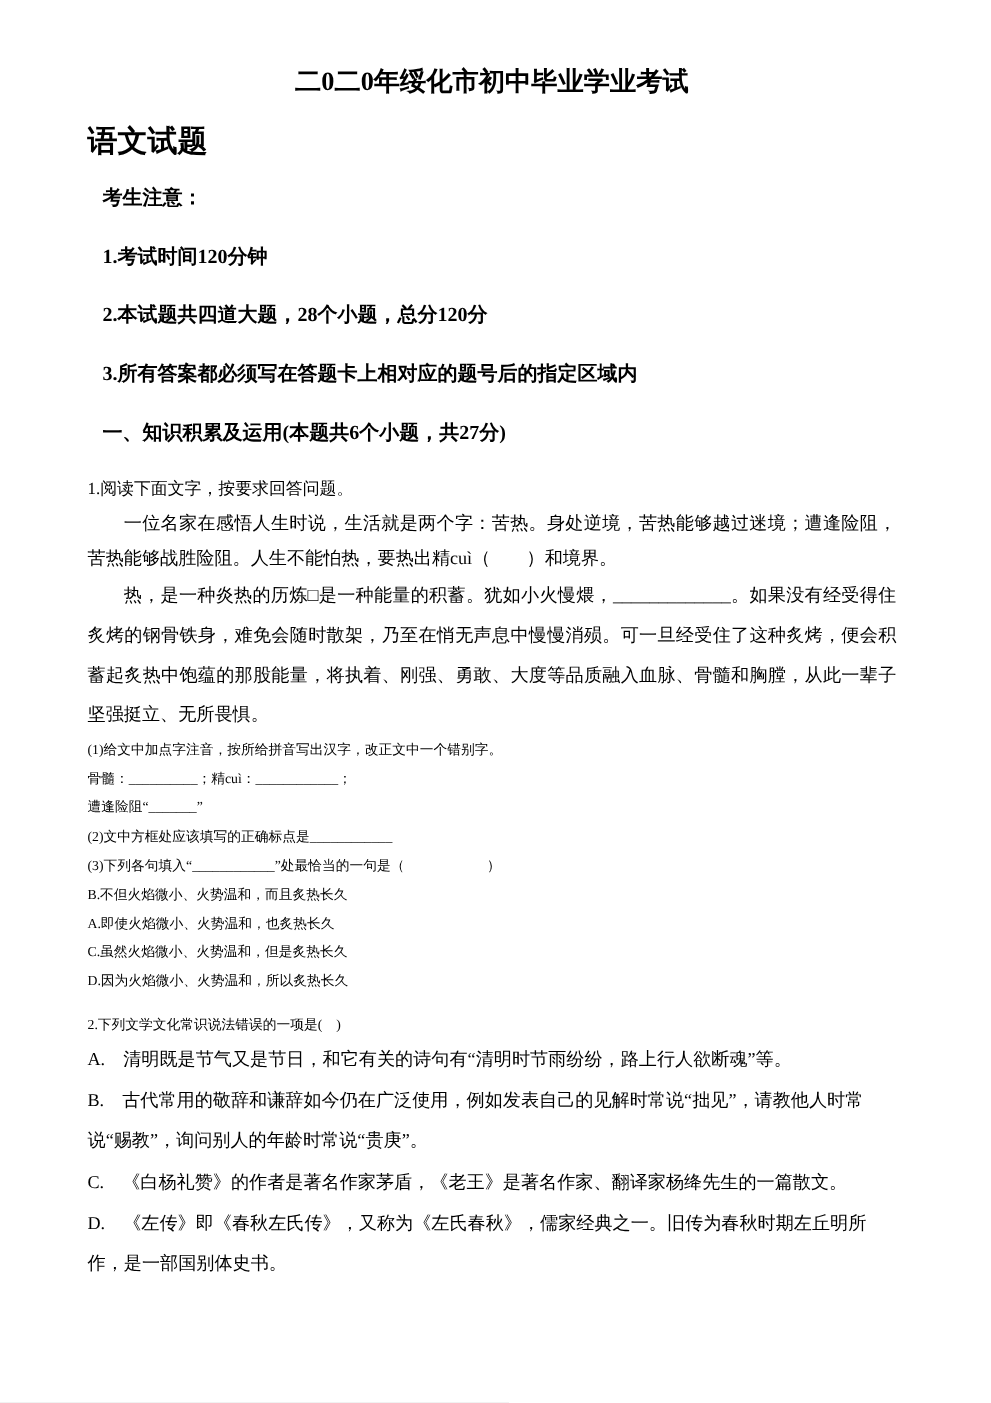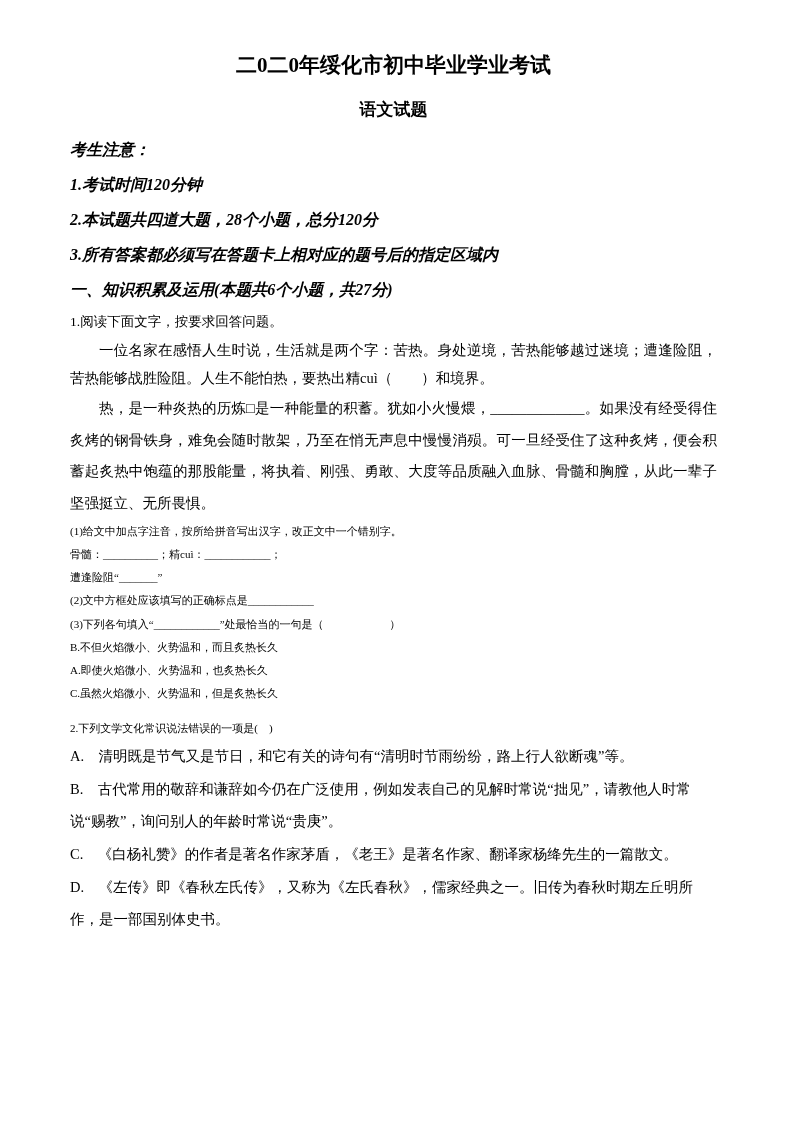--- a/index.html
+++ b/index.html
@@ -15,32 +15,31 @@
     overflow: hidden;
   }
   .title {
     text-align: center;
     font-size: 21px;
     font-weight: bold;
     margin: 0 0 20px 0;
     line-height: 1.3;
   }
   .subtitle {
-    text-align: center;
-    font-size: 17px;
+    text-align: left;
+    font-size: 24px;
     font-weight: bold;
     margin: 0 0 12px 0;
     line-height: 1.3;
   }
   .bold-line {
     font-size: 16px;
     font-weight: bold;
     line-height: 2.18;
-    margin: 0;
-    font-style: italic;
+    margin: 12px;
   }
   .stem {
     font-size: 13.5px;
     line-height: 2.1;
     margin: 0;
   }
   .passage-italic {
     font-size: 14.5px;
     line-height: 1.95;
     margin: 0;
@@ -84,20 +83,21 @@
 
   <p class="line">(1)给文中加点字注音，按所给拼音写出汉字，改正文中一个错别字。</p>
   <p class="line">骨髓：__________；精cuì：____________；</p>
   <p class="line">遭逢险阻“_______”</p>
   <p class="line">(2)文中方框处应该填写的正确标点是____________</p>
   <p class="line">(3)下列各句填入“____________”处最恰当的一句是（　　　　　　）</p>
 
   <p class="line">B.不但火焰微小、火势温和，而且炙热长久</p>
   <p class="line">A.即使火焰微小、火势温和，也炙热长久</p>
   <p class="line">C.虽然火焰微小、火势温和，但是炙热长久</p>
+  <p class="line">D.因为火焰微小、火势温和，所以炙热长久</p>
 
   <p class="line q2-gap">2.下列文学文化常识说法错误的一项是(　)</p>
   <p class="opt">A.　清明既是节气又是节日，和它有关的诗句有“清明时节雨纷纷，路上行人欲断魂”等。</p>
   <p class="opt">B.　古代常用的敬辞和谦辞如今仍在广泛使用，例如发表自己的见解时常说“拙见”，请教他人时常说“赐教”，询问别人的年龄时常说“贵庚”。</p>
   <p class="opt">C.　《白杨礼赞》的作者是著名作家茅盾，《老王》是著名作家、翻译家杨绛先生的一篇散文。</p>
   <p class="opt">D.　《左传》即《春秋左氏传》，又称为《左氏春秋》，儒家经典之一。旧传为春秋时期左丘明所作，是一部国别体史书。</p>
 
 </div>
 
 </body></html>

